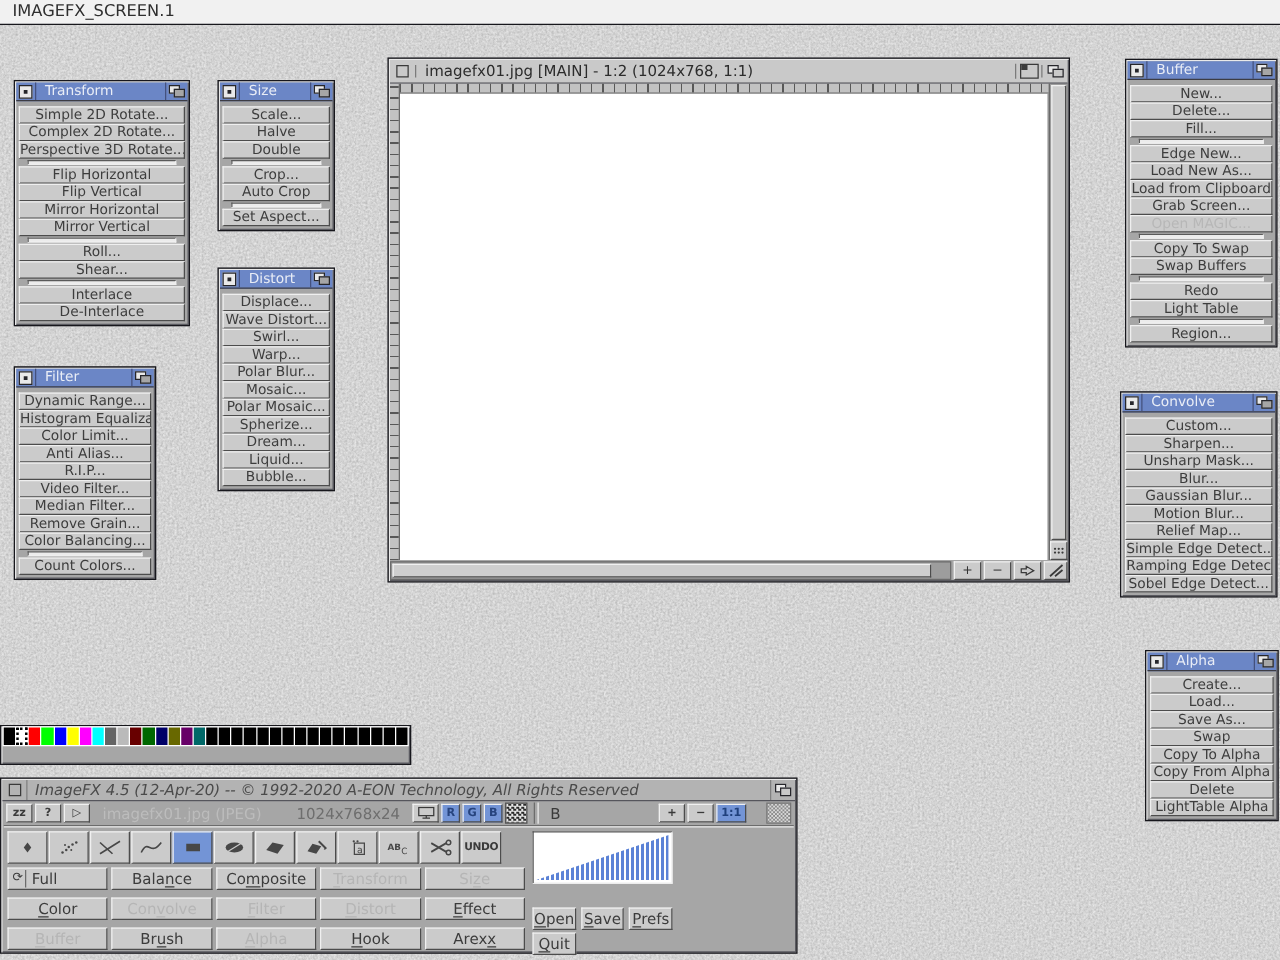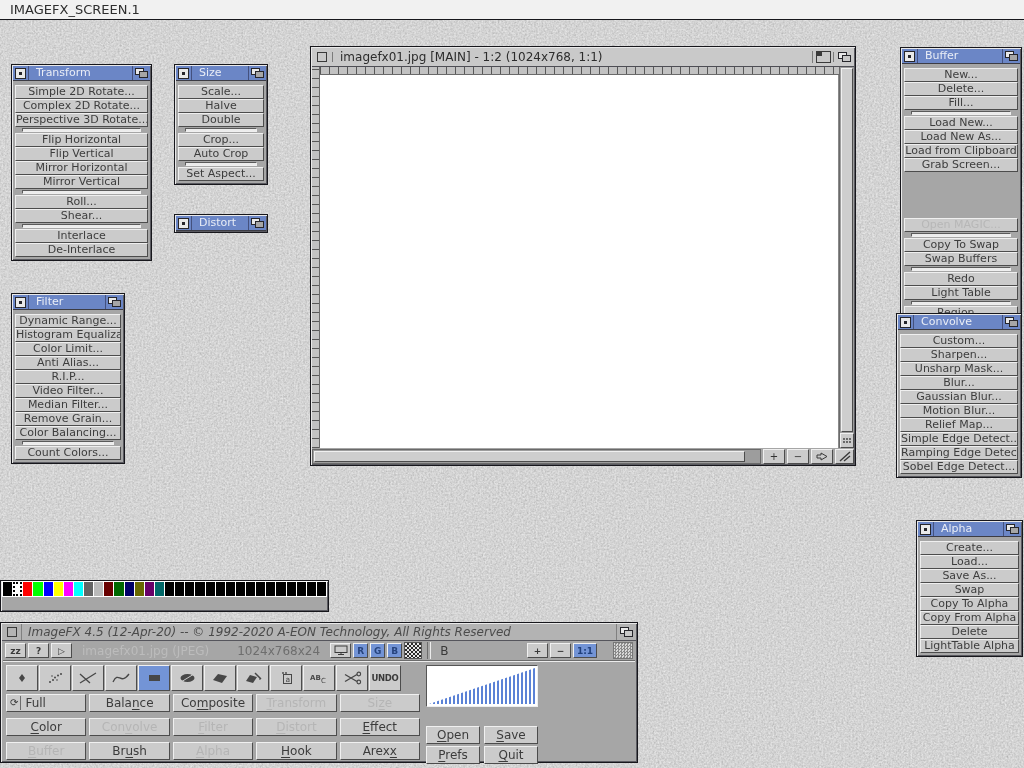--- a/index.html
+++ b/index.html
@@ -28,21 +28,21 @@
                  display:flex; align-items:center; justify-content:center; }
   .g-close-dot { width:3px; height:3px; background:#26262b; }
   .g-depth { position:relative; width:13px; height:10px; }
   .g-depth .bk { position:absolute; left:0; top:0; width:7px; height:5px; background:#e9e9e9; border:1px solid #26262b; }
   .g-depth .fr { position:absolute; left:4px; top:3px; width:7px; height:5px; background:#a6a6a6; border:1px solid #26262b; }
 
   .pbody { padding:3px; }
   .pbtn { height:12px; line-height:12px; font-size:11px; text-align:center; color:#3d3d3d;
           background:#cbcbcb; border:1px solid; border-color:#efefef #4c4c4c #4c4c4c #efefef;
           white-space:nowrap; overflow:hidden; cursor:pointer; }
-  .pbtn.disabled { color:#b7b7b7; cursor:default;margin-top:46px; }
+  .pbtn.disabled { color:#b7b7b7; cursor:default; }
   .psep { height:2px; background:#ececec; border:1px solid; border-color:#5a5a5a #efefef #efefef #5a5a5a;
           margin:1px 7px; }
 
   
   #win-image { left:310px; top:46px; width:546px; height:420px; display:flex; flex-direction:column; }
   .iw-title { height:18px; display:flex; align-items:center; background:#c9c9c9;
               border-bottom:1px solid #4e4e55; font-size:12px; color:#2c2c2c; margin:1px 1px 0 1px; }
   .iw-title .ttext { flex:1; line-height:18px; padding-left:7px; white-space:nowrap; overflow:hidden; }
   .iw-gad { width:20px; display:flex; align-items:center; justify-content:center; cursor:pointer; }
   .iw-gad-l { border-right:1px solid #7b7b7b; }
@@ -116,21 +116,21 @@
   .gbtn.lft { text-align:left; padding-left:3px; display:flex; align-items:center; }
   .cyc { font-size:10px; line-height:10px; }
   .cycbar { width:1px; align-self:stretch; background:#6c6c6c; margin:1px 4px 1px 2px; }
   .right-col { flex:1; display:flex; gap:6px; }
   .side { width:84px; display:flex; flex-direction:column; gap:2px; }
   .rightB { width:112px; display:flex; flex-direction:column; }
   .preview { height:40px; background:#fff; border:1px solid; border-color:#555 #eee #eee #555; position:relative; }
   .ramp { position:absolute; left:2px; right:2px; top:2px; bottom:2px;
           background:repeating-linear-gradient(90deg, var(--ramp) 0 2px, #fff 2px 4px);
           clip-path:polygon(0 100%, 100% 0, 100% 100%); }
-  .fgrid { margin-top:19px; display:grid; grid-template-columns:1fr 1fr; gap:2px 4px; }
+  .fgrid { margin-top:19px; display:grid; grid-template-columns:1fr 1fr 1fr; gap:2px 4px; }
   u { text-underline-offset:2px; }
 </style>
 </head>
 <body>
 
 <svg id="bgtex" xmlns="http://www.w3.org/2000/svg">
   <filter id="granite">
     <feTurbulence type="fractalNoise" baseFrequency="0.55" numOctaves="3" seed="7"></feTurbulence>
     <feColorMatrix type="saturate" values="0"></feColorMatrix>
     <feComponentTransfer>
@@ -215,20 +215,33 @@
         </span>
       </span>
     <span class="ttext">Distort</span>
     <span class="gad gad-r">
         <span class="g-depth">
           <span class="bk"></span>
           <span class="fr"></span>
         </span>
       </span>
   </div>
+  <div class="pbody">
+      <div class="pbtn">Displace...</div>
+      <div class="pbtn">Wave Distort...</div>
+      <div class="pbtn">Swirl...</div>
+      <div class="pbtn">Warp...</div>
+      <div class="pbtn">Polar Blur...</div>
+      <div class="pbtn">Mosaic...</div>
+      <div class="pbtn">Polar Mosaic...</div>
+      <div class="pbtn">Spherize...</div>
+      <div class="pbtn">Dream...</div>
+      <div class="pbtn">Liquid...</div>
+      <div class="pbtn">Bubble...</div>
+    </div>
 </div>
 
 <div class="win" id="win-filter" style="left:11px;top:293px;width:114px;">
   <div class="ptitle">
     <span class="gad gad-l">
         <span class="g-close-box">
           <span class="g-close-dot"></span>
         </span>
       </span>
     <span class="ttext">Filter</span>
@@ -267,21 +280,21 @@
           <span class="bk"></span>
           <span class="fr"></span>
         </span>
       </span>
   </div>
   <div class="pbody">
       <div class="pbtn">New...</div>
       <div class="pbtn">Delete...</div>
       <div class="pbtn">Fill...</div>
       <div class="psep"></div>
-      <div class="pbtn">Load New...</div>
+      <div class="pbtn">Edge New...</div>
       <div class="pbtn">Load New As...</div>
       <div class="pbtn">Load from Clipboard</div>
       <div class="pbtn">Grab Screen...</div>
       <div class="pbtn disabled">Open MAGIC...</div>
       <div class="psep"></div>
       <div class="pbtn">Copy To Swap</div>
       <div class="pbtn">Swap Buffers</div>
       <div class="psep"></div>
       <div class="pbtn">Redo</div>
       <div class="pbtn">Light Table</div>

